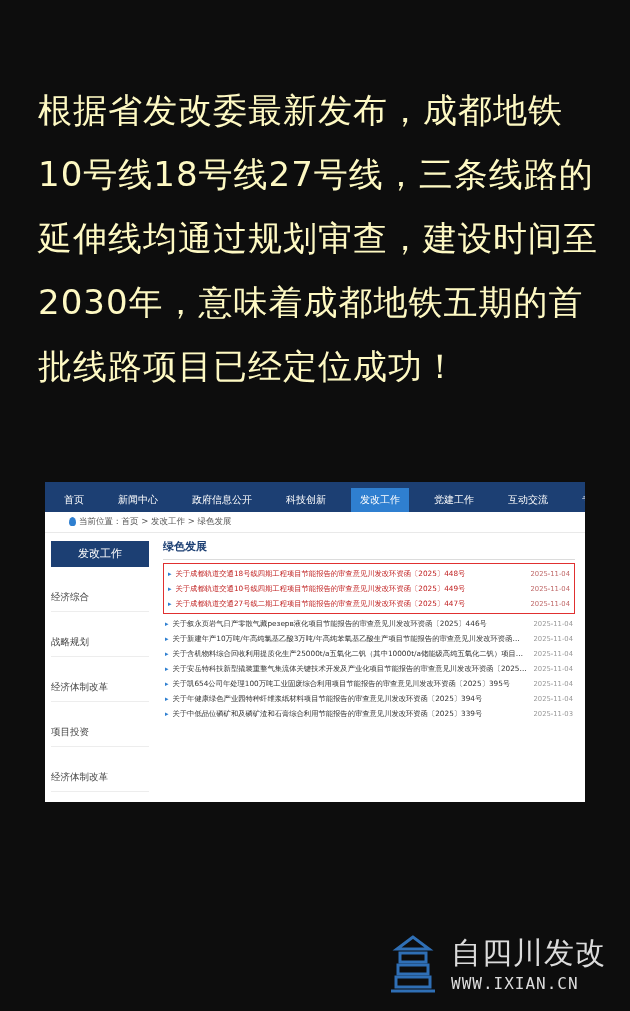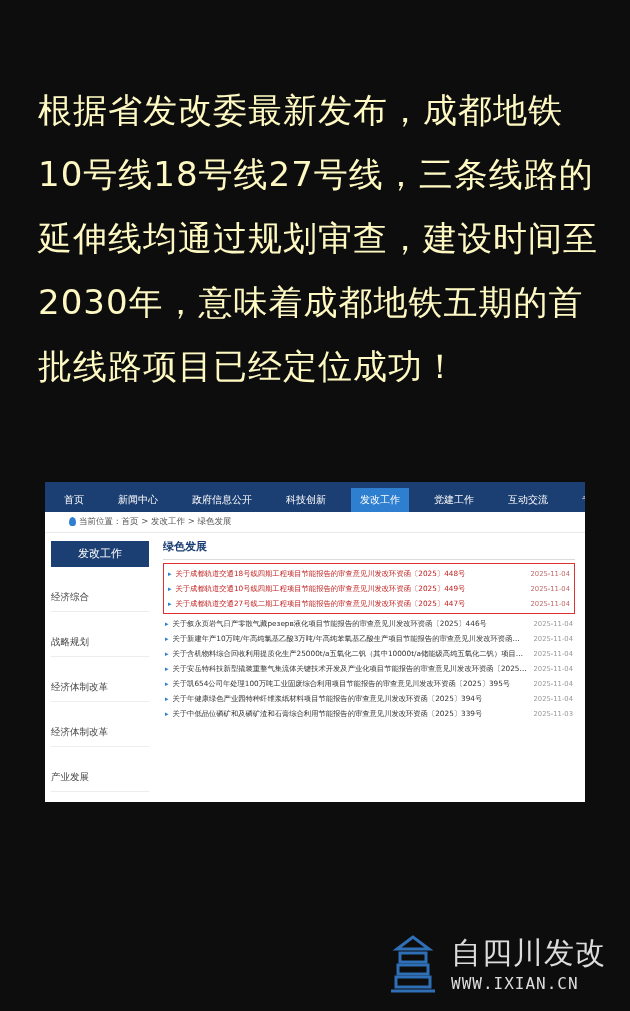--- a/index.html
+++ b/index.html
@@ -218,20 +218,21 @@
     <span>当前位置：首页 &gt; 发改工作 &gt; 绿色发展</span>
   </div>
 
   <div class="site-body">
 
     <div class="side">
       <div class="side-title">发改工作</div>
       <div class="side-item">经济综合</div>
       <div class="side-item">战略规划</div>
       <div class="side-item">经济体制改革</div>
+      <div class="side-item">项目投资</div>
       <div class="side-item">经济体制改革</div>
       <div class="side-item">产业发展</div>
       <div class="side-item">科技创新</div>
     </div>
 
     <div class="content">
       <div class="content-head">绿色发展</div>
 
       <div class="highlight-box">
         <div class="news-row red">

